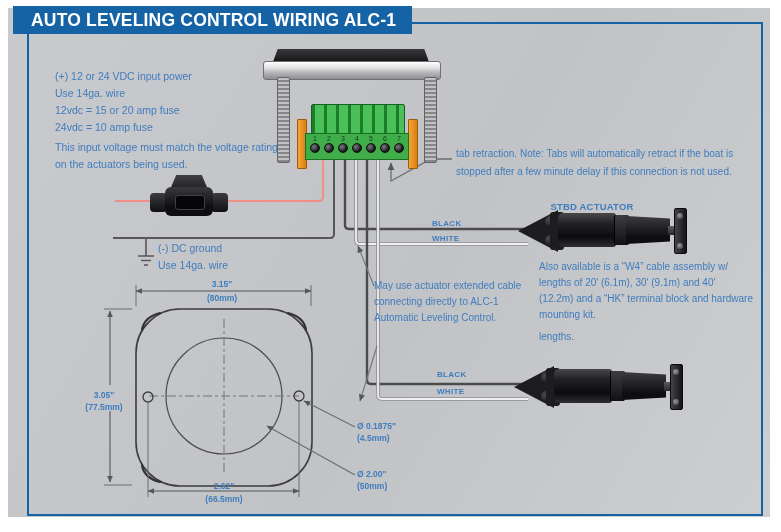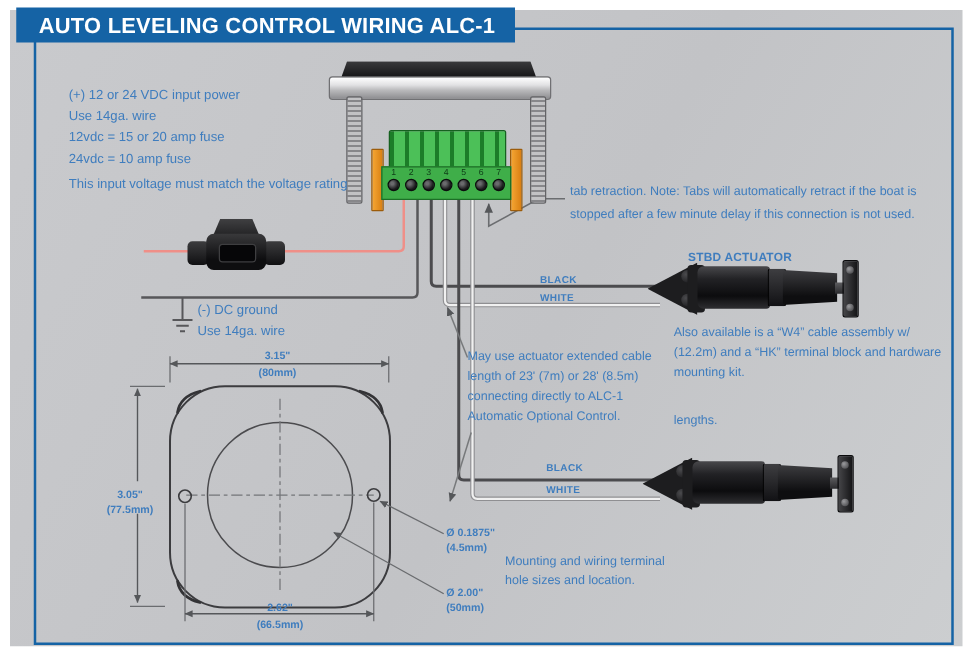--- a/index.html
+++ b/index.html
@@ -202,52 +202,49 @@
   </div>
 
   <div class="t-blue t-note" style="left:55px;top:68px">
     <div>(+) 12 or 24 VDC input power</div>
     <div>Use 14ga. wire</div>
     <div>12vdc = 15 or 20 amp fuse</div>
     <div>24vdc = 10 amp fuse</div>
   </div>
   <div class="t-blue t-note" style="left:55px;top:139px">
     <div>This input voltage must match the voltage rating</div>
+    <div>on the actuators being used.</div>
   </div>
 
   <div class="t-blue t-note" style="left:158px;top:240px">
     <div>(-) DC ground</div>
     <div>Use 14ga. wire</div>
   </div>
 
   <div class="t-blue t-note2" style="left:456px;top:145px">
     <div>tab retraction. Note: Tabs will automatically retract if the boat is</div>
     <div>stopped after a few minute delay if this connection is not used.</div>
   </div>
 
   <div class="t-blue t-note3" style="left:374px;top:278px">
     <div>May use actuator extended cable</div>
-    <div>length of 23' (7m) or 28' (8.5m)</div>
     <div>connecting directly to ALC-1</div>
-    <div>Automatic Optional Control.</div>
+    <div>Automatic Leveling Control.</div>
   </div>
 
   <div class="t-blue t-note3" style="left:539px;top:259px">
     <div>Also available is a “W4” cable assembly w/</div>
+    <div>lengths of 20' (6.1m), 30' (9.1m) and 40'</div>
     <div>(12.2m) and a “HK” terminal block and hardware</div>
     <div>mounting kit.</div>
   </div>
   <div class="t-blue t-note3" style="left:539px;top:329px">
     <div>lengths.</div>
   </div>
 
-  <div class="t-blue t-note4" style="left:404px;top:442px">
-    <div>Mounting and wiring terminal</div>
-    <div>hole sizes and location.</div>
-  </div>
 
   <div class="t-blue t-actlabel" style="left:507px;top:201px;width:170px">STBD ACTUATOR</div>
 
   <div class="t-blue t-wire" style="left:432px;top:219px">BLACK</div>
   <div class="t-blue t-wire" style="left:432px;top:234px">WHITE</div>
   <div class="t-blue t-wire" style="left:437px;top:370px">BLACK</div>
   <div class="t-blue t-wire" style="left:437px;top:387px">WHITE</div>
 
   <div class="t-blue t-dim" style="left:186px;top:279px;width:72px">3.15"</div>
   <div class="t-blue t-dim" style="left:186px;top:293px;width:72px">(80mm)</div>

